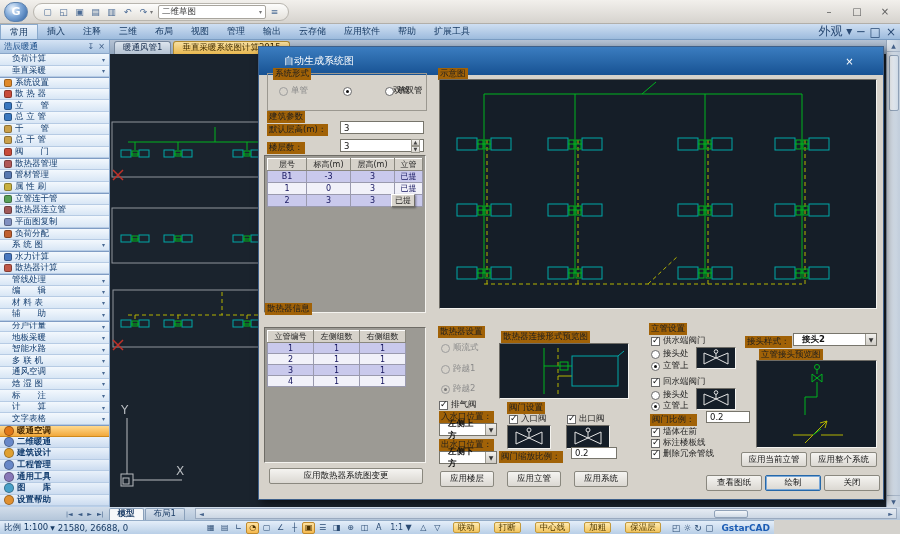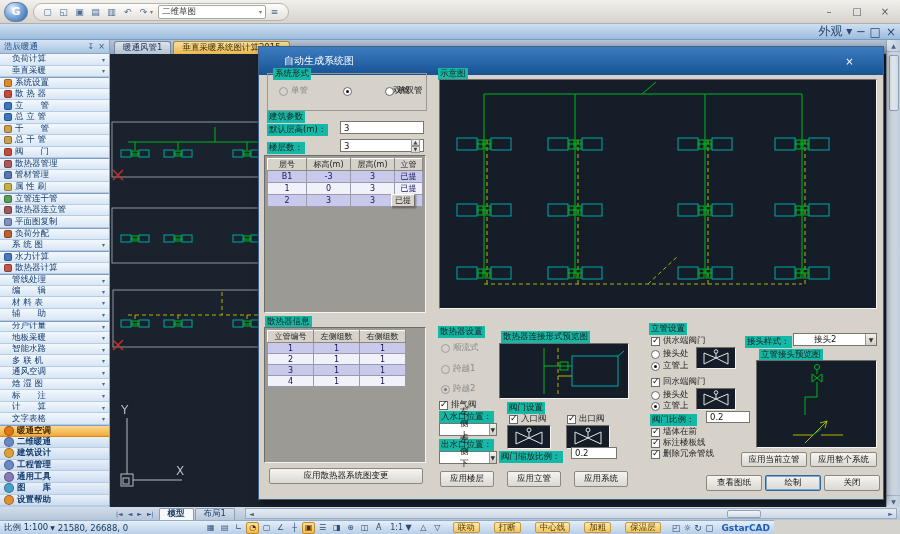--- a/index.html
+++ b/index.html
@@ -43,47 +43,47 @@
 .canvas{position:absolute;left:110px;top:54px;width:776px;height:453px;background:#1a232d;}
 .vscroll{position:absolute;right:0;top:40px;width:14px;height:467px;background:linear-gradient(90deg,#dfe6ee,#c2cedc);border-left:1px solid #97a7bb;display:flex;flex-direction:column;align-items:center;}
 .vscroll .sarr{height:12px;width:100%;display:flex;align-items:center;justify-content:center;font-size:6px;color:#44618a;border-bottom:1px solid #a8b6c8;}
 .vscroll .sarr.b{margin-top:auto;border-top:1px solid #a8b6c8;border-bottom:none;}
 .vthumb{width:10px;height:56px;margin-top:3px;background:linear-gradient(90deg,#f4f7fa,#cfdae6);border:1px solid #90a2b8;border-radius:2px;}
 
 .dialog{position:absolute;left:258px;top:46px;width:626px;height:454px;background:#d6d2ca;border:1px solid #3e608a;box-shadow:3px 4px 8px rgba(0,0,0,.5);}
 .dlg-title{height:28px;background:linear-gradient(#3b7dc0,#175293);color:#fff;display:flex;align-items:center;padding:0 25px;font-size:10px;}
 .dlg-x{margin-left:auto;width:17px;height:14px;display:flex;align-items:center;justify-content:center;font-size:10px;color:#fff;}
 .grp{position:absolute;border:1px solid #9b9890;}
-.lbl{position:absolute;font-size:8.5px;color:#1e1e1e;white-space:nowrap;background:#14b8a6;padding:0 2px;}
+.lbl{position:absolute;font-size:8.5px;color:#1e1e1e;white-space:nowrap;background:#a16207;padding:0 2px;}
 .rd,.ck{position:absolute;display:flex;align-items:center;gap:3px;font-size:8.5px;color:#1e1e1e;white-space:nowrap;}
 .rd i,.ck i{width:9px;height:9px;flex:0 0 9px;border:1px solid #6a6a6a;background:#fff;display:inline-block;position:relative;}
 .rd i{border-radius:50%;}
 .rd.checked i::after{content:"";position:absolute;left:2px;top:2px;width:3px;height:3px;border-radius:50%;background:#111;}
 .ck.checked i::after{content:"✓";position:absolute;left:0px;top:-2.5px;font-size:9px;color:#111;}
 .rd.disabled,.ck.disabled{color:#8b8b8b;}
 .rd.disabled i,.ck.disabled i{background:#d6d2ca;border-color:#9d9d9d;}
 .rd.disabled.checked i::after{background:#777;}
 .inp{position:absolute;background:#fff;border:1px solid #77756c;font-size:8.5px;padding:0 3px;display:flex;align-items:center;color:#111;}
 .spns{margin-left:auto;display:flex;flex-direction:column;justify-content:center;}
 .spns span{font-size:5px;line-height:5px;color:#444;background:linear-gradient(#f4f3f0,#d8d5cf);border:1px solid #9a988f;width:9px;text-align:center;}
 .sel{position:absolute;background:#fff;border:1px solid #77756c;font-size:8.5px;display:flex;align-items:center;color:#111;}
-.sel .sv{padding:0 20px;flex:1;}
+.sel .sv{padding:0 8px;flex:1;font-weight:bold;}
 .sel .da{width:11px;align-self:stretch;background:linear-gradient(#f2f1ee,#cfccc5);border-left:1px solid #9a988f;display:flex;align-items:center;justify-content:center;font-size:6px;color:#333;}
 .btn{position:absolute;background:linear-gradient(#f5f4f1,#dbd8d2);border:1px solid #8a887f;border-radius:2px;font-size:8.5px;display:flex;align-items:center;justify-content:center;color:#141414;white-space:nowrap;}
 .btn.focus{border:1px solid #2668a8;box-shadow:inset 0 0 0 1px #7aa8d8;}
 .sunk{position:absolute;background:#9c9a94;border:1px solid;border-color:#6e6c66 #f4f3ef #f4f3ef #6e6c66;}
 .tbl{border-collapse:collapse;font-size:8px;margin:2px;}
 .tbl th{background:#d6d2ca;border:1px solid #8a887f;border-top-color:#fff;border-left-color:#fff;font-weight:normal;padding:0 1px;height:12px;color:#1e1e1e;white-space:nowrap;}
 .tbl td{border:1px solid #9a9aae;text-align:center;height:11px;color:#14145e;padding:0 1px;}
 .tbl tr.r0 td{background:#c9c9ec;}
 .tbl tr.r1 td{background:#f1f1f9;}
 .tip{position:absolute;background:#d9d5cd;border:1px solid;border-color:#fff #6e6c66 #6e6c66 #fff;font-size:8px;padding:0 3px;height:13px;display:flex;align-items:center;color:#1e1e1e;box-shadow:1px 1px 2px rgba(0,0,0,.4);}
 .dark{position:absolute;background:#151e28;border:1px solid;border-color:#6e6c66 #f4f3ef #f4f3ef #6e6c66;}
 
-.layoutbar{position:absolute;left:0;top:507px;width:900px;height:13px;background:linear-gradient(#d2ddea,#b4c6da);display:flex;align-items:center;font-size:8.5px;color:#1b3c66;padding-left:114px;}
+.layoutbar{position:absolute;left:0;top:507px;width:900px;height:13px;background:linear-gradient(#d2ddea,#b4c6da);display:flex;align-items:center;font-size:8.5px;color:#1b3c66;padding-left:64px;}
 .navarr{display:flex;gap:1px;margin-right:3px;}
 .navarr span{font-size:6px;color:#3a5a84;padding:0 2px;}
 .ltab{padding:0 8px;height:12px;display:flex;align-items:center;border:1px solid #8aa0ba;border-bottom:none;border-radius:2px 2px 0 0;background:linear-gradient(#d6e0ec,#b8c8da);}
 .ltab.active{background:#f6f8fa;font-weight:bold;}
 .hscroll{flex:1;height:11px;margin:0 3px 0 10px;background:linear-gradient(#e6ecf3,#ccd7e4);border:1px solid #9aaabf;display:flex;align-items:center;position:relative;}
 .hscroll .ha{width:11px;height:100%;display:flex;align-items:center;justify-content:center;font-size:6px;color:#44618a;}
 .hscroll .ha.r{margin-left:auto;}
 .hthumb{position:absolute;left:74%;width:34px;height:8px;background:linear-gradient(#f4f7fa,#cfdae6);border:1px solid #90a2b8;border-radius:2px;}
 .statusbar{position:absolute;left:0;top:520px;width:774px;height:14px;background:linear-gradient(#e4eef9,#b9cfe7);border-top:1px solid #93abc6;display:flex;align-items:center;font-size:8.5px;color:#173a63;padding:0 4px;gap:3px;}
 .scale{display:flex;align-items:center;gap:2px;}
@@ -128,20 +128,35 @@
       <span class="qbtn">≡</span>
     </div>
     <div class="winbtns">
       <span class="wbtn">–</span>
       <span class="wbtn">□</span>
       <span class="wbtn">×</span>
     </div>
   </div>
 
   <div class="menubar">
+    <div class="mtabs">
+
+    <span class="mtab active r0">常用</span>
+        <span class="mtab r1">插入</span>
+        <span class="mtab r0">注释</span>
+        <span class="mtab r1">三维</span>
+        <span class="mtab r0">布局</span>
+        <span class="mtab r1">视图</span>
+        <span class="mtab r0">管理</span>
+        <span class="mtab r1">输出</span>
+        <span class="mtab r0">云存储</span>
+        <span class="mtab r1">应用软件</span>
+        <span class="mtab r0">帮助</span>
+        <span class="mtab r1">扩展工具</span>
+      </div>
     <div class="mright">
       <span class="mrbtn"><span>外观</span> ▾</span>
       <span class="mrbtn">─</span>
       <span class="mrbtn">□</span>
       <span class="mrbtn">×</span>
     </div>
   </div>
 
   <div class="sidebar">
     <div class="side-hd">
@@ -479,21 +494,21 @@
               <td>2</td>
               <td>3</td>
               <td>3</td>
               <td>删</td>
             </tr>
           </tbody>
       </table>
       <div class="tip" style="left:126px;top:38px;">已提</div>
     </div>
 
-    <span class="lbl" style="left:6px;top:269px;">散热器信息</span>
+    <span class="lbl" style="left:6px;top:256px;">散热器信息</span>
     <div class="sunk" style="left:5px;top:280px;width:162px;height:136px;">
       <table class="tbl">
         <thead>
             <tr>
           <th style="width:46px;">立管编号</th>
           <th style="width:46px;">左侧组数</th>
           <th style="width:46px;">右侧组数</th>
         </tr>
           </thead>
         <tbody>

